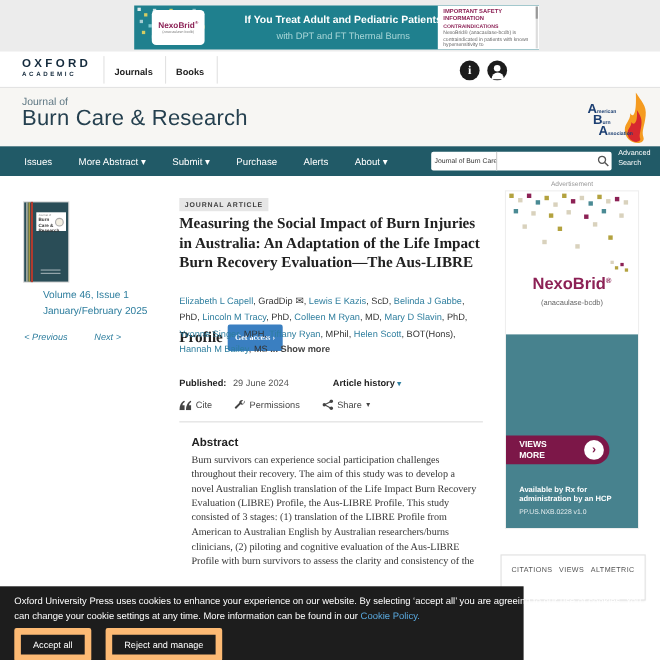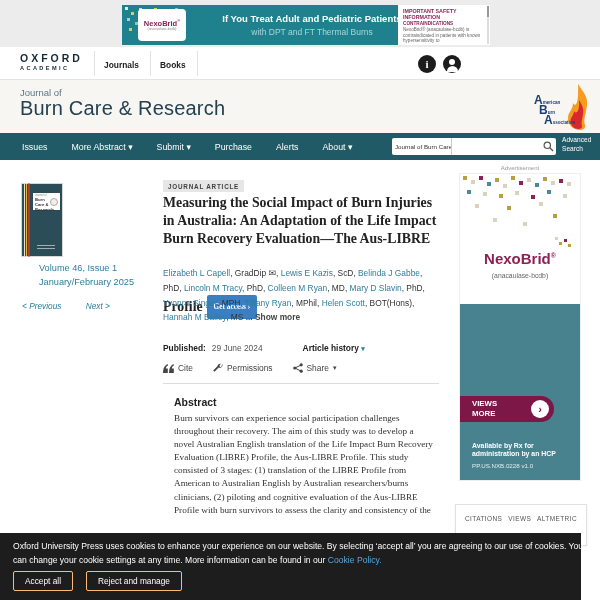--- a/index.html
+++ b/index.html
@@ -135,25 +135,25 @@
     display:flex;align-items:center;justify-content:center;font-weight:bold;font-size:11px;}
   .rx-text{position:absolute;left:12px;top:138px;width:100px;color:#fff;font-weight:bold;font-size:6.9px;line-height:8.4px;}
   .ad-code{position:absolute;left:12px;top:158px;color:rgba(255,255,255,.85);font-size:6.2px;}
 
   .metrics-box{position:absolute;left:455px;top:504px;width:132px;height:42px;background:#fff;border:1px solid #e0e0e0;
     box-shadow:0 1px 2px rgba(0,0,0,.06);box-sizing:border-box;}
   .metrics-tabs{display:flex;justify-content:space-between;padding:10px 9px 0 9px;}
   .metric-tab{font-size:6.5px;letter-spacing:.4px;color:#555;cursor:pointer;}
 
   
-  .cookie{position:absolute;left:0;top:533px;width:581px;height:67px;background:#1d1d1d;color:#fff;}
+  .cookie{position:absolute;left:0;top:533px;width:476px;height:67px;background:#1d1d1d;color:#fff;}
   .cookie-text{position:absolute;left:13px;top:7px;width:578px;font-size:8.6px;line-height:13.5px;}
   .cookie-link{color:#59a8dd;cursor:pointer;}
   .cookie-btns{position:absolute;left:13px;top:38px;display:flex;gap:13px;}
-  .cookie-btn{background:transparent;border:1px solid #fdba74;border-radius:2px;color:#fff;font-size:8.3px;
+  .cookie-btn{background:transparent;border:6px solid #fdba74;border-radius:2px;color:#fff;font-size:8.3px;
     padding:4px 11px;cursor:pointer;font-family:inherit;}
 </style>
 </head>
 <body>
 
 <div class="page">
 
   <div class="top-strip">
     <div class="top-ad">
       <div class="topad-mosaic"></div>

